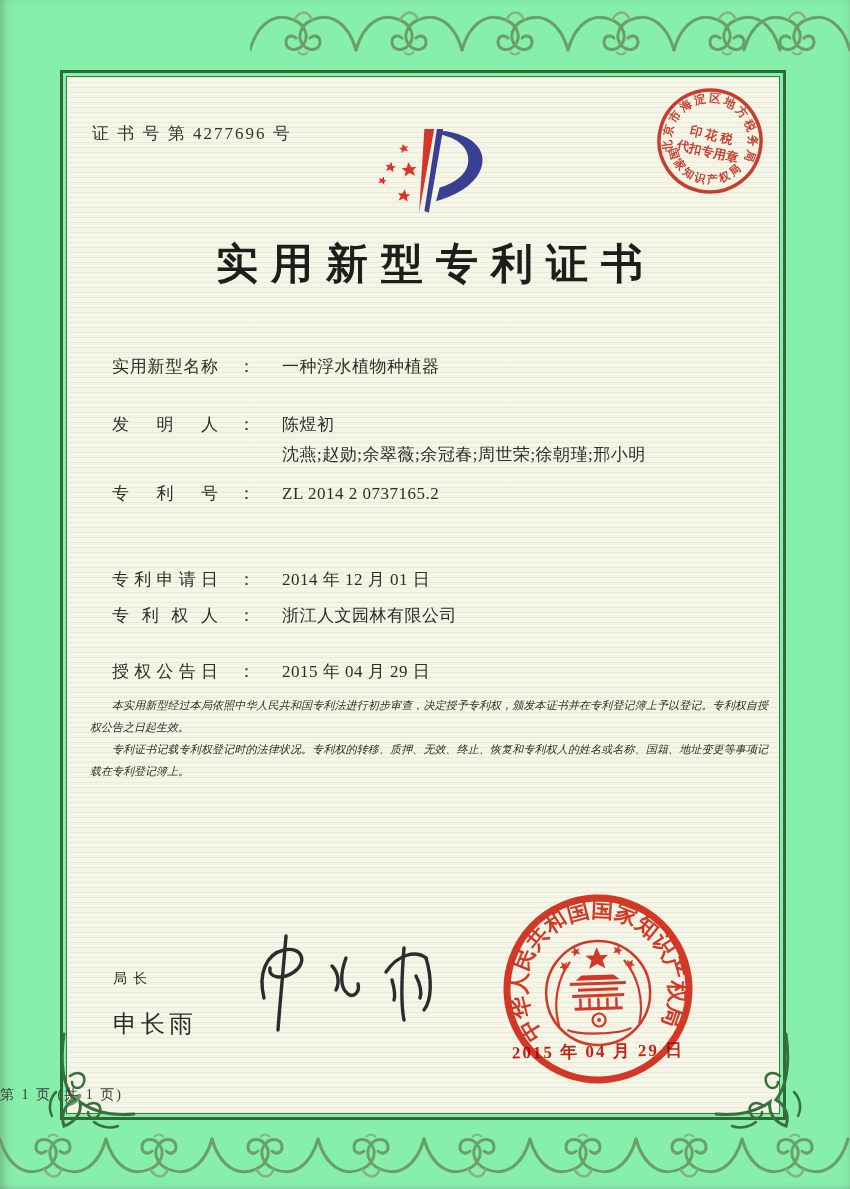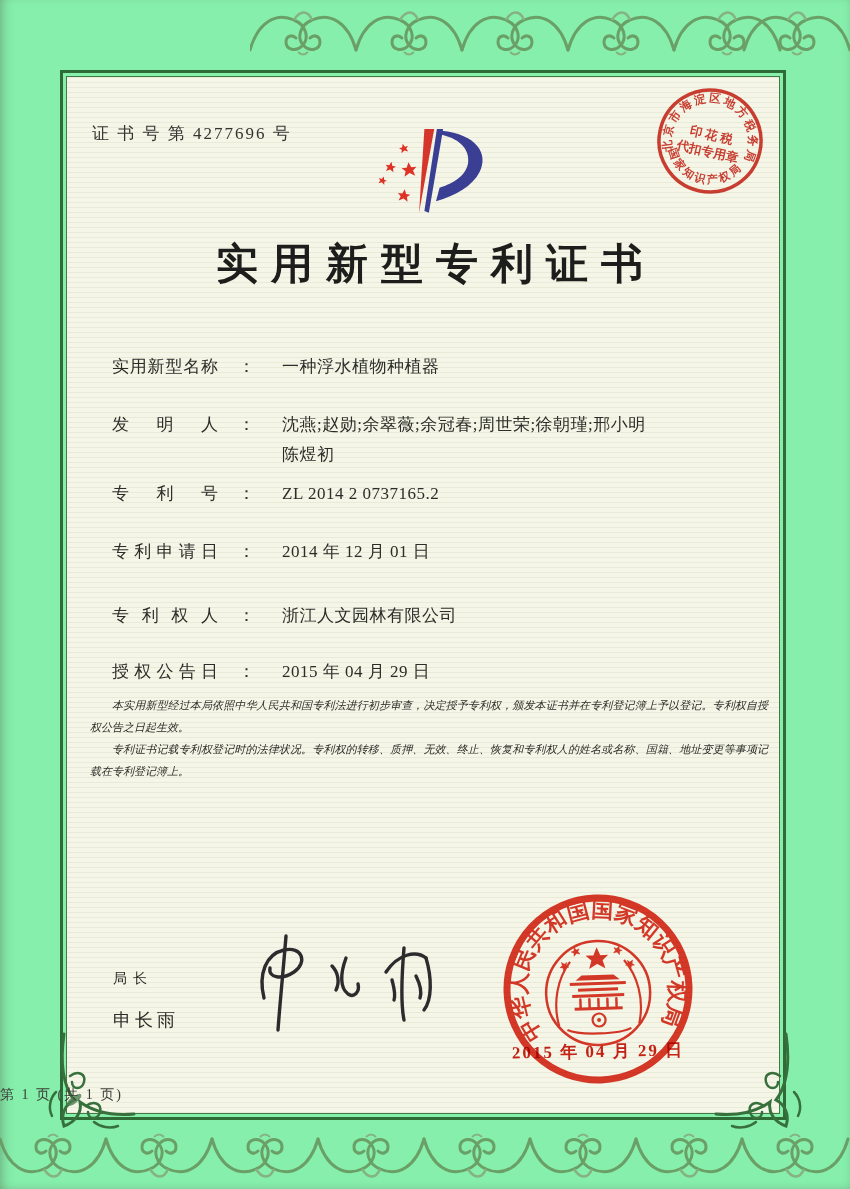--- a/index.html
+++ b/index.html
@@ -47,21 +47,21 @@
   }
   .fcolon{margin-right:7px;}
   .fvalue{letter-spacing:.5px;}
   .fvalue .vline{display:block;}
   .paragraphs{
     position:absolute;left:90px;top:694px;width:678px;
     font-size:11px;line-height:22px;color:#2c2d28;text-align:justify;font-style:italic;
   }
   .paragraphs p{margin:0;text-indent:2em;}
   .officer-role{position:absolute;left:113px;top:970px;font-size:14px;letter-spacing:6px;color:#2c2d28;font-family:Liberation Serif, serif;}
-  .officer-name{position:absolute;left:113px;top:1008px;font-size:18px;letter-spacing:4px;color:#2c2d28;}
+  .officer-name{position:absolute;left:113px;top:1008px;font-size:24px;letter-spacing:4px;color:#2c2d28;}
   .signature{position:absolute;left:228px;top:928px;}
   .tax-stamp{position:absolute;left:653px;top:84px;transform:rotate(13deg);mix-blend-mode:multiply;opacity:.93;}
   .gov-seal{position:absolute;left:498px;top:889px;transform:rotate(-2deg);mix-blend-mode:multiply;opacity:.95;}
   .seal-date{
     position:absolute;left:512px;top:1040px;font-size:17px;font-weight:600;
     color:#cc2417;letter-spacing:2px;transform:rotate(-1deg);mix-blend-mode:multiply;
   }
   .page-footer{
     position:absolute;left:0;right:0;top:1086px;
     font-size:14px;letter-spacing:2px;color:#3b3c36;
@@ -164,32 +164,32 @@
   <div class="field" style="top:352px">
     <span class="flabel">实用新型名称</span>
       <span class="fcolon">：</span>
     <span class="fvalue">一种浮水植物种植器</span>
   </div>
 
   <div class="field" style="top:410px">
     <span class="flabel">发明人</span>
       <span class="fcolon">：</span>
     <span class="fvalue">
+        <span class="vline">陈煜初</span>
         <span class="vline">沈燕;赵勋;余翠薇;余冠春;周世荣;徐朝瑾;邢小明</span>
-        <span class="vline">陈煜初</span>
       </span>
   </div>
 
   <div class="field" style="top:479px">
     <span class="flabel">专利号</span>
       <span class="fcolon">：</span>
     <span class="fvalue">ZL 2014 2 0737165.2</span>
   </div>
 
-  <div class="field" style="top:537px">
+  <div class="field" style="top:565px">
     <span class="flabel">专利申请日</span>
       <span class="fcolon">：</span>
     <span class="fvalue">2014 年 12 月 01 日</span>
   </div>
 
   <div class="field" style="top:601px">
     <span class="flabel">专利权人</span>
       <span class="fcolon">：</span>
     <span class="fvalue">浙江人文园林有限公司</span>
   </div>

